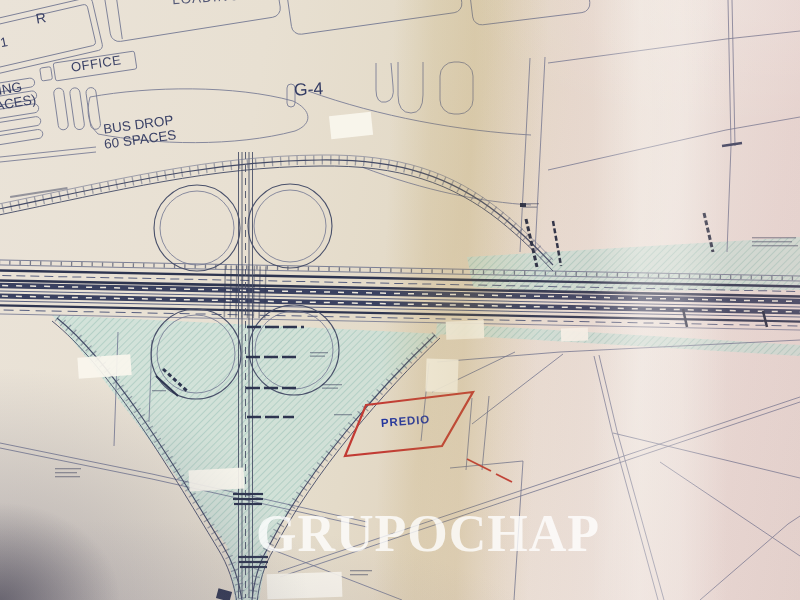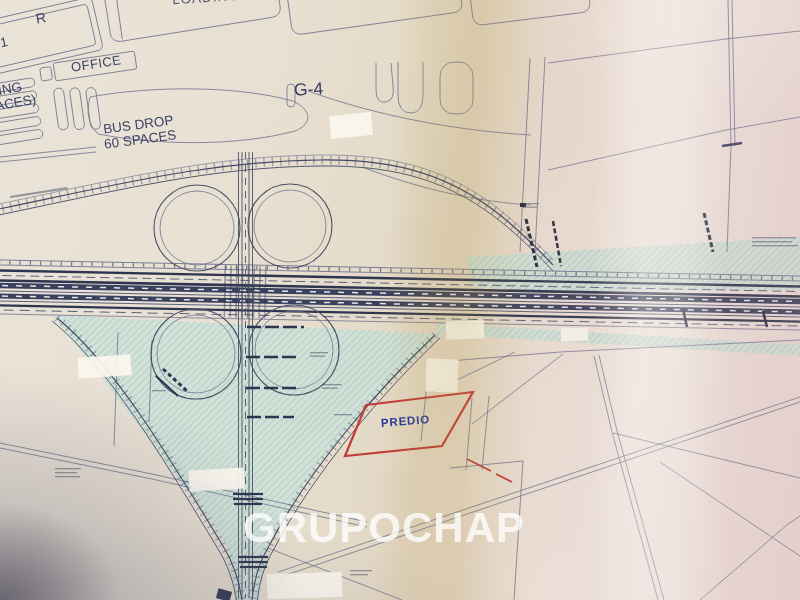--- a/index.html
+++ b/index.html
@@ -25,23 +25,24 @@
     position:absolute;inset:0;pointer-events:none;
     background:
       radial-gradient(160px 130px at 0% 100%, rgba(52,50,68,.55), rgba(52,50,68,0) 75%),
       radial-gradient(430px 340px at 0% 102%, rgba(88,84,106,.40), rgba(88,84,106,0) 72%),
       radial-gradient(620px 220px at 18% 112%, rgba(120,115,135,.22), rgba(120,115,135,0) 70%),
       linear-gradient(92deg, rgba(176,146,66,0) 48%, rgba(176,146,66,.15) 53%, rgba(176,146,66,.20) 58%, rgba(176,146,66,.08) 63%, rgba(176,146,66,0) 67%),
       linear-gradient(90deg, rgba(255,255,250,0) 74%, rgba(255,255,250,.32) 80%, rgba(255,255,250,.28) 85%, rgba(255,255,250,0) 91%),
       linear-gradient(90deg, rgba(205,160,150,0) 60%, rgba(205,160,150,.10) 72%, rgba(210,165,158,.16) 100%);
   }
   .watermark{
-    position:absolute;left:243px;top:504px;
-    font-size:42px;font-weight:bold;letter-spacing:1px;
+    position:absolute;left:256px;top:504px;
+    font-size:52px;font-weight:bold;letter-spacing:1px;
     color:rgba(255,255,255,.78);
+    font-family:Liberation Serif, serif;
   }
 </style>
 </head>
 <body>
 
 <div class="photo">
 
   <svg class="plan-svg" width="800" height="600" viewBox="0 0 800 600">
     <defs>
       <pattern id="tealhatch" width="5" height="5" patternUnits="userSpaceOnUse" patternTransform="rotate(45)">

